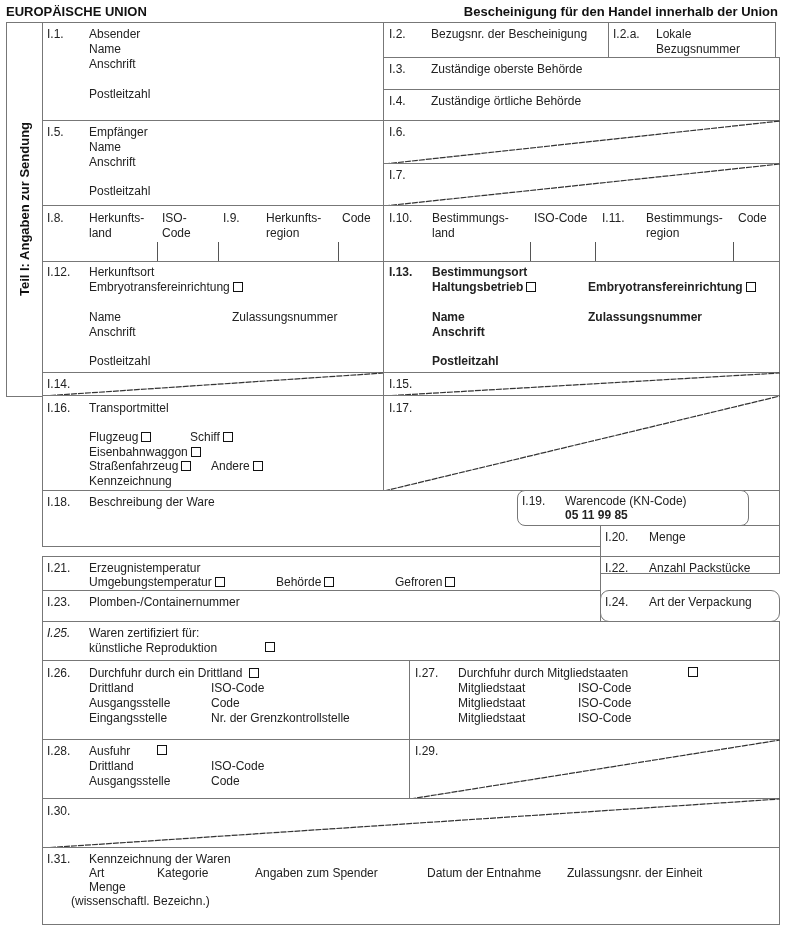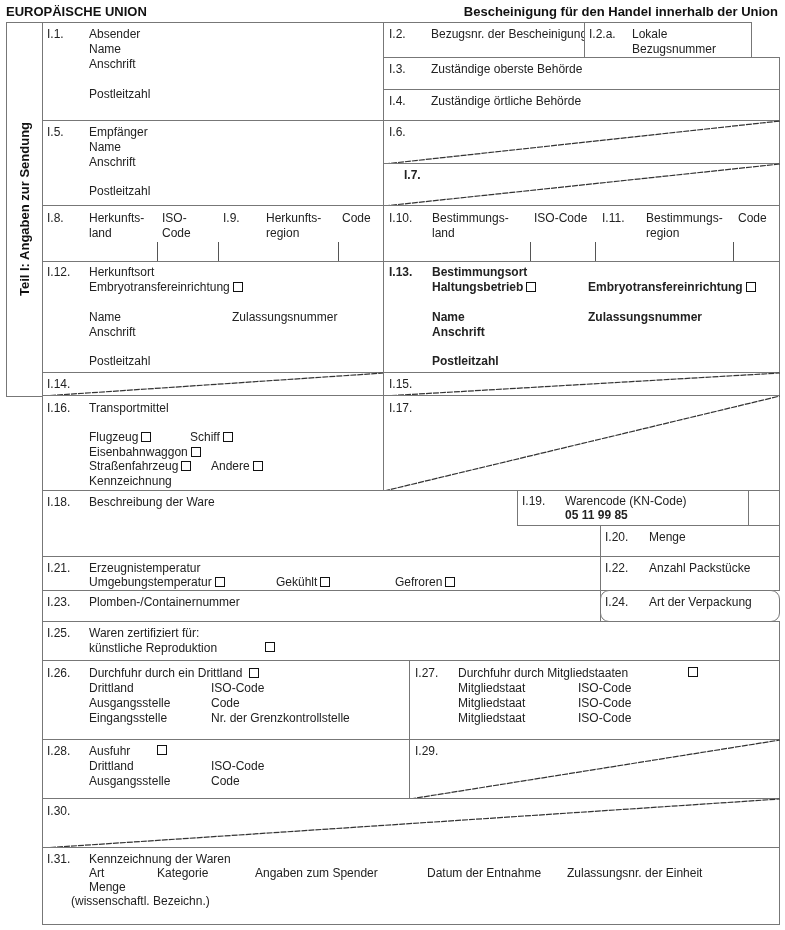--- a/index.html
+++ b/index.html
@@ -34,21 +34,21 @@
   <span class="t" style="left:46px;top:19px;">Name</span>
   <span class="t" style="left:46px;top:34px;">Anschrift</span>
   <span class="t" style="left:46px;top:64px;">Postleitzahl</span>
 </div>
 
 <div class="box" style="left:383px;top:22px;width:230px;height:43px;">
   <span class="num" style="left:5px;top:4px;">I.2.</span>
   <span class="t" style="left:47px;top:4px;text-align:center;">Bezugsnr. der Bescheinigung</span>
 </div>
 
-<div class="box" style="left:584px;top:22px;width:168px;height:52px;text-decoration:underline;">
+<div class="box" style="left:608px;top:22px;width:168px;height:52px;text-decoration:underline;">
   <span class="num" style="left:4px;top:4px;">I.2.a.</span>
   <span class="t" style="left:47px;top:4px;">Lokale</span>
   <span class="t" style="left:47px;top:19px;">Bezugsnummer</span>
 </div>
 
 <div class="box" style="left:383px;top:57px;width:397px;height:33px;">
   <span class="num" style="left:5px;top:4px;">I.3.</span>
   <span class="t" style="left:47px;top:4px;">Zuständige oberste Behörde</span>
 </div>
 
@@ -66,21 +66,21 @@
 </div>
 
 <div class="box" style="left:383px;top:120px;width:397px;height:44px;">
   <span class="num" style="left:5px;top:4px;">I.6.</span>
   <svg class="diag" style="left:0;top:0;" width="397" height="44">
       <line x1="0" y1="43" x2="396" y2="0" stroke="#333" stroke-width="1.2" stroke-dasharray="6,1"></line>
     </svg>
 </div>
 
 <div class="box" style="left:383px;top:163px;width:397px;height:43px;">
-  <span class="num" style="left:20px;top:4px;font-weight:bold;">I.7.</span>
+  <span class="num" style="left:5px;top:4px;">I.7.</span>
   <svg class="diag" style="left:0;top:0;" width="397" height="43">
       <line x1="0" y1="42" x2="396" y2="0" stroke="#333" stroke-width="1.2" stroke-dasharray="6,1"></line>
     </svg>
 </div>
 
 <div class="box" style="left:42px;top:205px;width:342px;height:57px;">
   <span class="num" style="left:4px;top:5px;">I.8.</span>
   <span class="t" style="left:46px;top:5px;">Herkunfts-</span>
   <span class="t" style="left:46px;top:20px;">land</span>
   <span class="t" style="left:119px;top:5px;">ISO-</span>
@@ -154,61 +154,61 @@
   <span class="t" style="left:46px;top:78px;">Kennzeichnung</span>
 </div>
 
 <div class="box" style="left:383px;top:395px;width:397px;height:96px;">
   <span class="num" style="left:5px;top:5px;">I.17.</span>
   <svg class="diag" style="left:0;top:0;" width="397" height="96">
       <line x1="0" y1="95" x2="396" y2="0" stroke="#333" stroke-width="1.2" stroke-dasharray="6,1"></line>
     </svg>
 </div>
 
-<div class="box" style="left:42px;top:490px;width:738px;height:67px;padding-left:12px;">
+<div class="box" style="left:42px;top:490px;width:738px;height:57px;padding-left:12px;">
   <span class="num" style="left:4px;top:4px;">I.18.</span>
   <span class="t" style="left:46px;top:4px;">Beschreibung der Ware</span>
 </div>
 
-<div class="box" style="left:517px;top:490px;width:232px;height:36px;">
+<div class="box" style="left:517px;top:490px;width:232px;height:36px;border-radius:8px;">
   <span class="num" style="left:4px;top:3px;">I.19.</span>
   <span class="t" style="left:47px;top:3px;">Warencode (KN-Code)</span>
   <span class="t bold" style="left:47px;top:17px;">05 11 99 85</span>
 </div>
 
 <div class="box" style="left:600px;top:525px;width:180px;height:32px;">
   <span class="num" style="left:4px;top:4px;">I.20.</span>
   <span class="t" style="left:48px;top:4px;">Menge</span>
 </div>
 
 <div class="box" style="left:42px;top:556px;width:559px;height:35px;">
   <span class="num" style="left:4px;top:4px;">I.21.</span>
   <span class="t" style="left:46px;top:4px;">Erzeugnistemperatur</span>
   <span class="t" style="left:46px;top:18px;"><span>Umgebungstemperatur</span><span class="cb"></span></span>
-  <span class="t" style="left:233px;top:18px;"><span>Gekühlt</span><span class="cb"></span></span>
+  <span class="t" style="left:233px;top:18px;"><span>Behörde</span><span class="cb"></span></span>
   <span class="t" style="left:352px;top:18px;"><span>Gefroren</span><span class="cb"></span></span>
 </div>
 
-<div class="box" style="left:600px;top:556px;width:180px;height:35px;padding-left:12px;">
+<div class="box" style="left:600px;top:556px;width:180px;height:18px;padding-left:12px;">
   <span class="num" style="left:4px;top:4px;">I.22.</span>
   <span class="t" style="left:48px;top:4px;">Anzahl Packstücke</span>
 </div>
 
 <div class="box" style="left:42px;top:590px;width:559px;height:32px;">
   <span class="num" style="left:4px;top:4px;">I.23.</span>
   <span class="t" style="left:46px;top:4px;">Plomben-/Containernummer</span>
 </div>
 
 <div class="box" style="left:600px;top:590px;width:180px;height:32px;border-radius:9px;">
   <span class="num" style="left:4px;top:4px;">I.24.</span>
   <span class="t" style="left:48px;top:4px;">Art der Verpackung</span>
 </div>
 
 <div class="box" style="left:42px;top:621px;width:738px;height:40px;">
-  <span class="num" style="left:4px;top:4px;">I.25.</span>
+  <span class="num" style="left:4px;top:4px;font-style:italic;">I.25.</span>
   <span class="t" style="left:46px;top:4px;">Waren zertifiziert für:</span>
   <span class="t" style="left:46px;top:19px;">künstliche Reproduktion</span>
   <span class="cb abs" style="left:222px;top:20px;margin:0;"></span>
 </div>
 
 <div class="box" style="left:42px;top:660px;width:368px;height:80px;">
   <span class="num" style="left:4px;top:5px;">I.26.</span>
   <span class="t" style="left:46px;top:5px;"><span>Durchfuhr durch ein Drittland</span><span class="cb" style="margin-left:7px;"></span></span>
   <span class="t" style="left:46px;top:20px;">Drittland</span>
   <span class="t" style="left:168px;top:20px;">ISO-Code</span>

